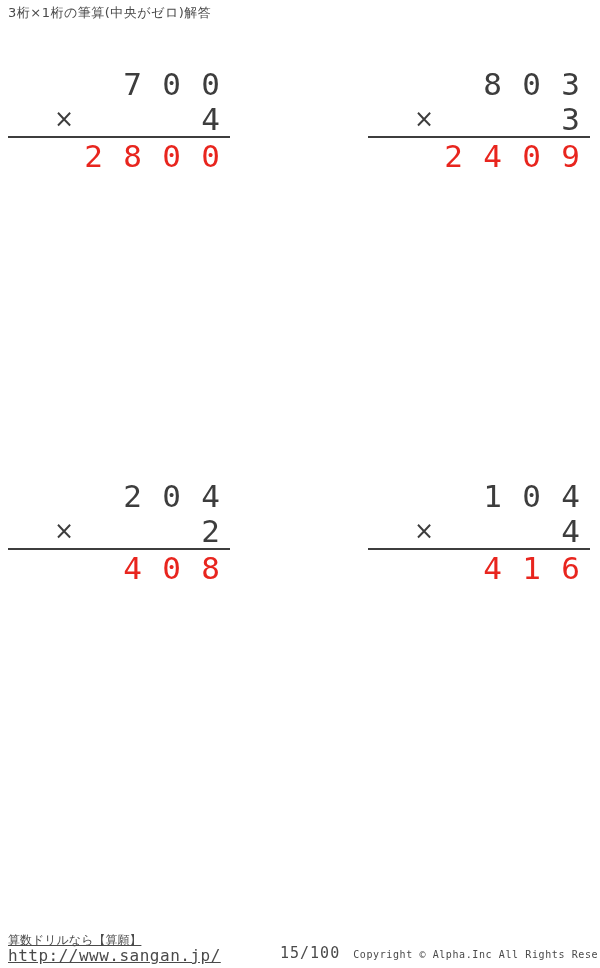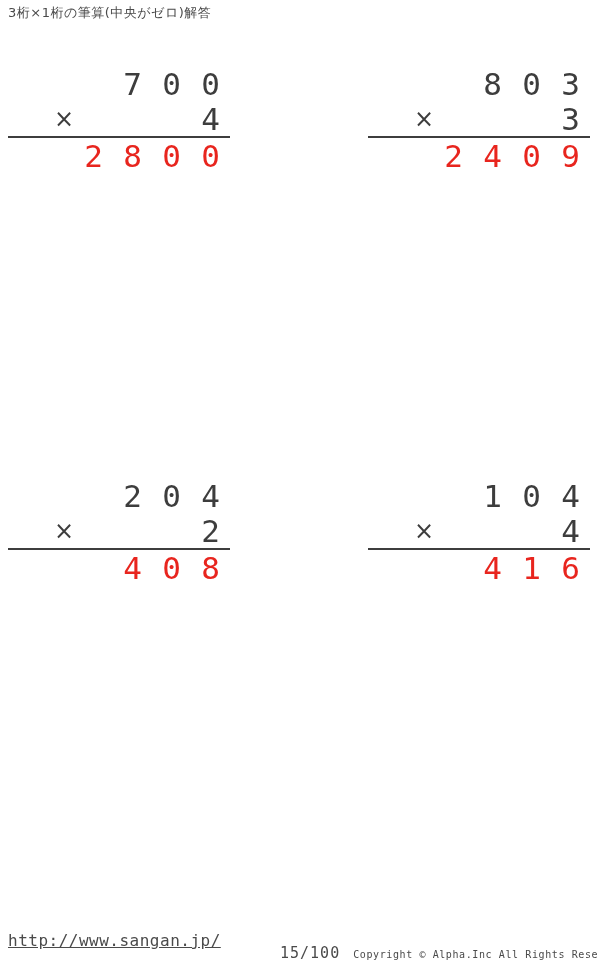--- a/index.html
+++ b/index.html
@@ -149,20 +149,21 @@
       </div>
     <div class="rule"></div>
     <div class="row row-ans">
         <span class="digit">4</span>
         <span class="digit">1</span>
         <span class="digit">6</span>
       </div>
   </div>
 
   <div class="footer-left">
+    <a class="site-label">算数ドリルなら【算願】</a>
     <a class="site-url">http://www.sangan.jp/</a>
   </div>
 
   <div class="footer-right">
     <span class="page-number">15/100</span>
     <span class="copyright">Copyright © Alpha.Inc All Rights Reserved.</span>
   </div>
 
 </div>
 

